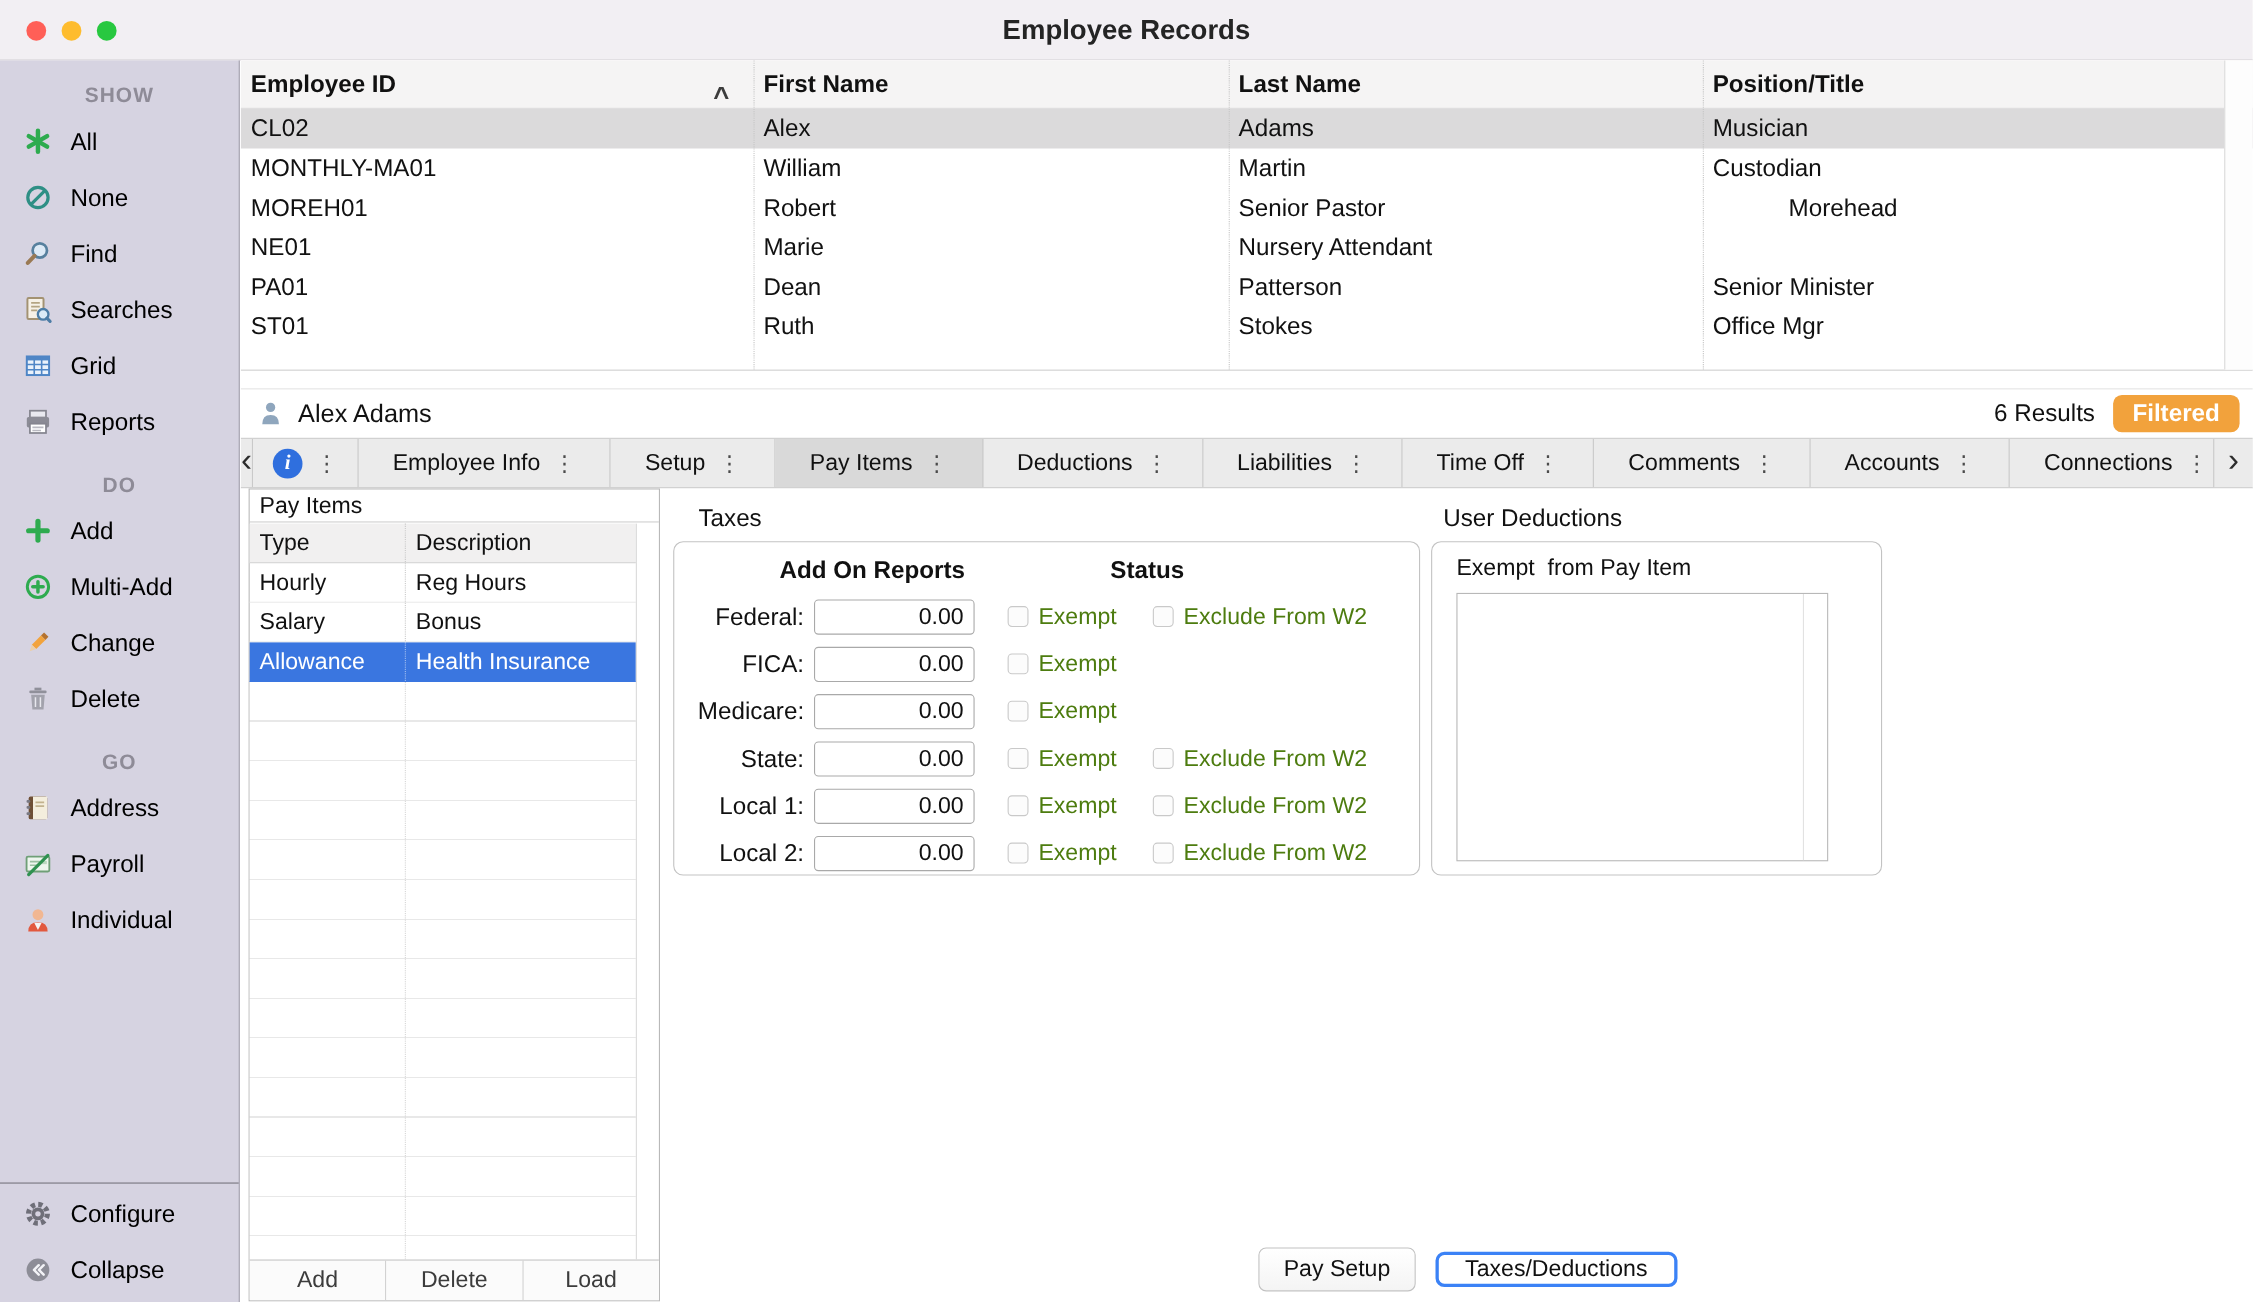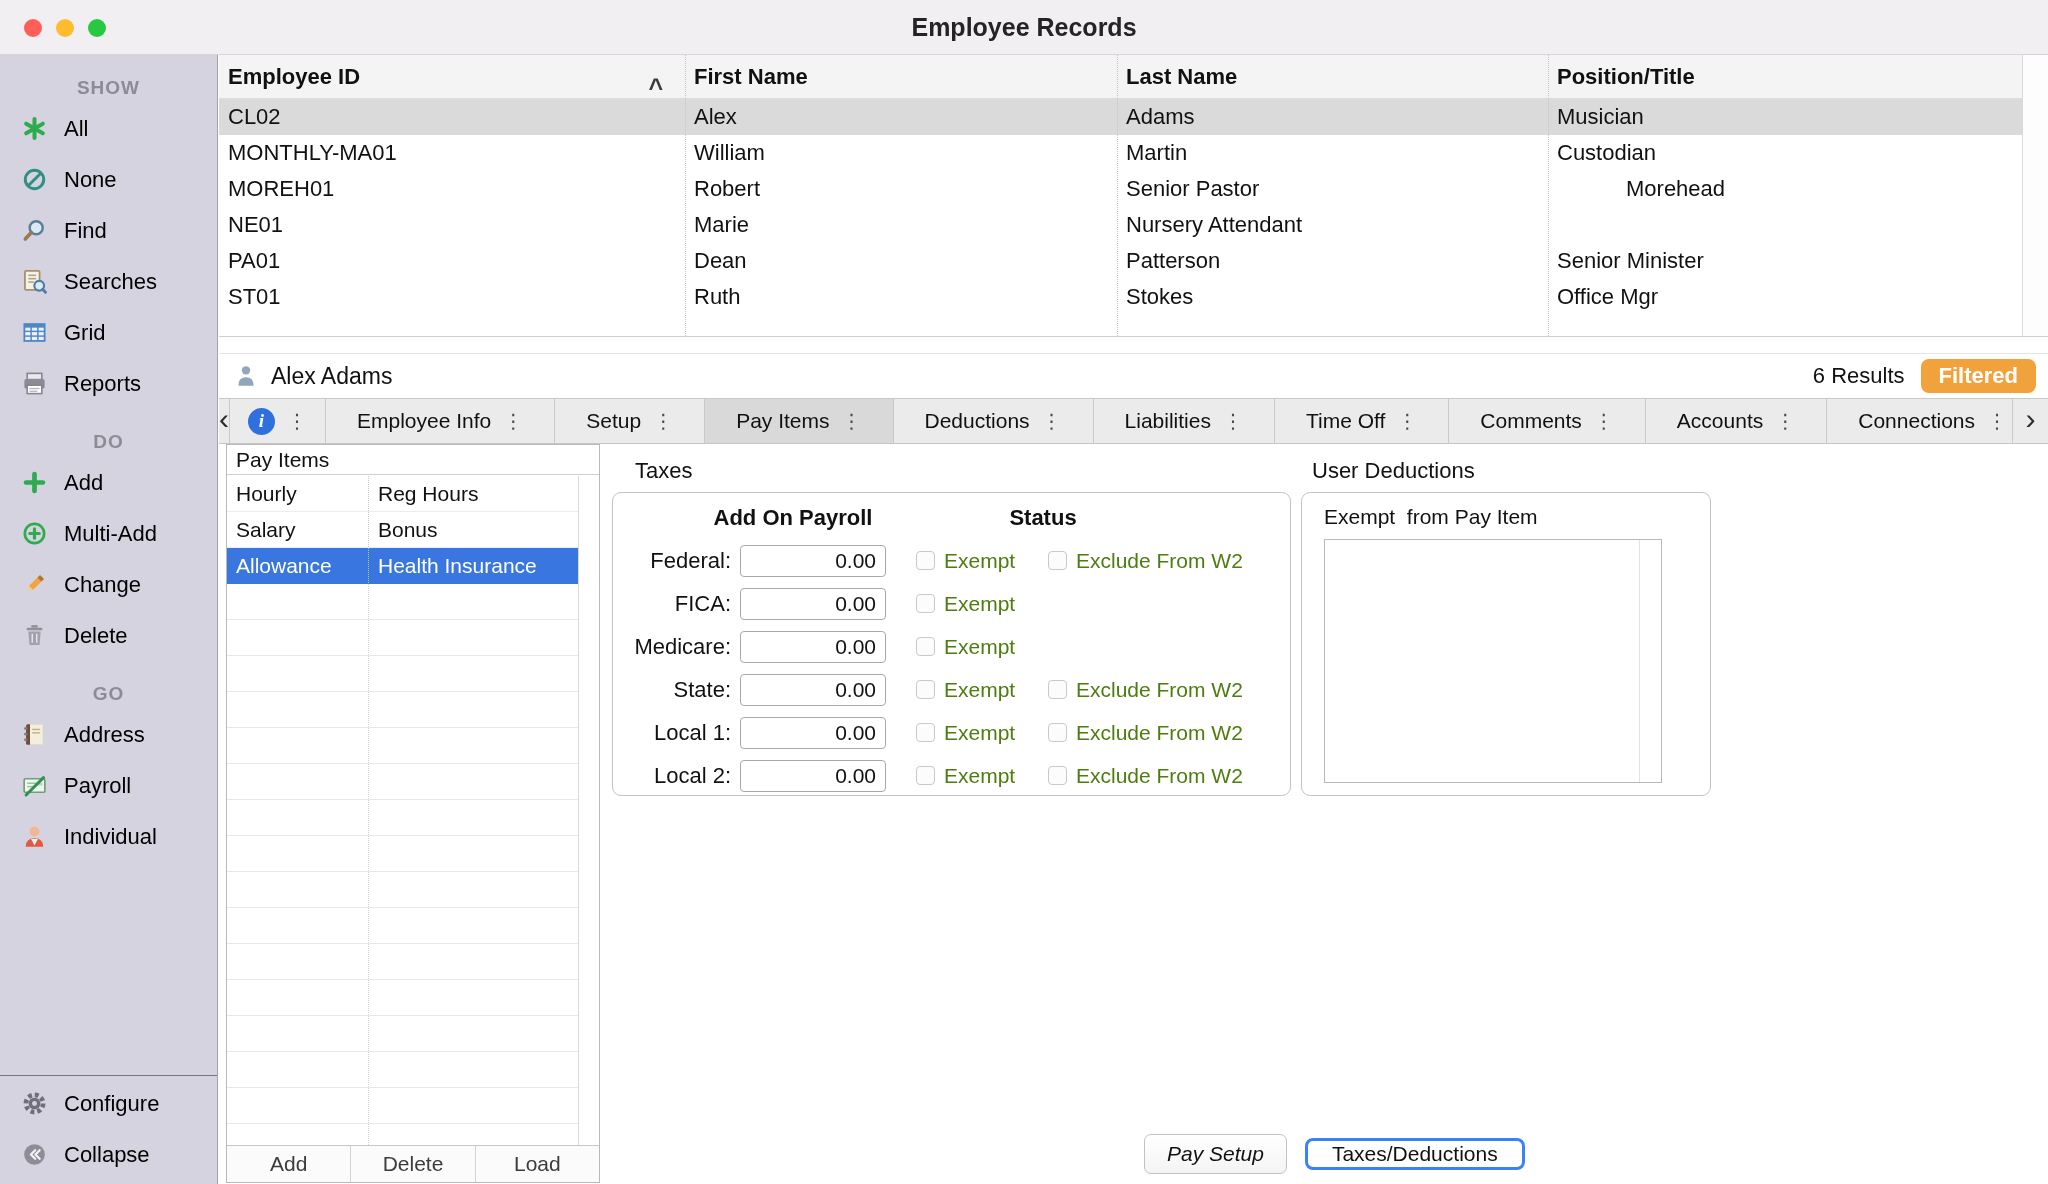--- a/index.html
+++ b/index.html
@@ -129,21 +129,21 @@
     border:1px solid #c3c3c3; border-radius:9px; background:#fff; }
   .ud-label { position:absolute; left:22px; top:12px; font-size:21px; white-space:pre; }
   .ud-list { position:absolute; left:22px; top:46px; width:338px; height:244px;
     border:1px solid #b8b8b8; background:#fff; }
   .ud-list-gutter { position:absolute; right:0; top:0; bottom:0; width:22px; border-left:1px solid #e2e2e2; }
 
   
   .footer-buttons { position:absolute; left:925px; top:690px; display:flex; align-items:center; gap:18px; }
   .btn { font-family:inherit; font-size:21px; color:#111; cursor:default; }
   .btn.pay-setup { height:40px; padding:0 22px; border:1px solid #c2c2c2; border-radius:7px;
-    background:linear-gradient(#ffffff,#f4f4f4);font-style:italic; }
+    background:linear-gradient(#ffffff,#f4f4f4); }
   .btn.taxes-deductions { height:32px; padding:0 24px; border:3px solid #3b82f6; border-radius:8px; background:#fff; }
 </style>
 </head>
 <body>
 
 <svg width="0" height="0" style="position:absolute" aria-hidden="true">
   <defs>
     <symbol id="i-asterisk" viewBox="0 0 24 24">
       <g stroke="#2eab4f" stroke-width="3.6" stroke-linecap="round">
         <line x1="12" y1="3.5" x2="12" y2="20.5"></line>
@@ -502,20 +502,24 @@
 
     <div class="tab-arrow-right">›</div>
   </div>
 
   <div class="content">
 
     <div class="pay-items-panel">
       <div class="pi-title">Pay Items</div>
       <div class="pi-body">
         <div class="pi-table">
+          <div class="pi-header">
+            <div class="pi-cell type">Type</div>
+            <div class="pi-cell desc">Description</div>
+          </div>
 
             <div class="pi-row">
               <div class="pi-cell type">Hourly</div>
               <div class="pi-cell desc">Reg Hours</div>
             </div>
 
             <div class="pi-row">
               <div class="pi-cell type">Salary</div>
               <div class="pi-cell desc">Bonus</div>
             </div>
@@ -531,21 +535,21 @@
       </div>
       <div class="pi-buttons">
         <div class="pi-btn">Add</div>
         <div class="pi-btn">Delete</div>
         <div class="pi-btn">Load</div>
       </div>
     </div>
 
     <div class="group-title taxes-title">Taxes</div>
     <div class="taxes-box">
-      <div class="tax-col-header amounts">Add On Payroll</div>
+      <div class="tax-col-header amounts">Add On Reports</div>
       <div class="tax-col-header status">Status</div>
       <div class="tax-rows">
 
           <div class="tax-row">
             <span class="tax-label">Federal:</span>
             <input class="tax-input" value="0.00" style="">
             <span class="cb-group g1">
               <span class="checkbox"></span>
               <span class="cb-label">Exempt</span>
             </span>

